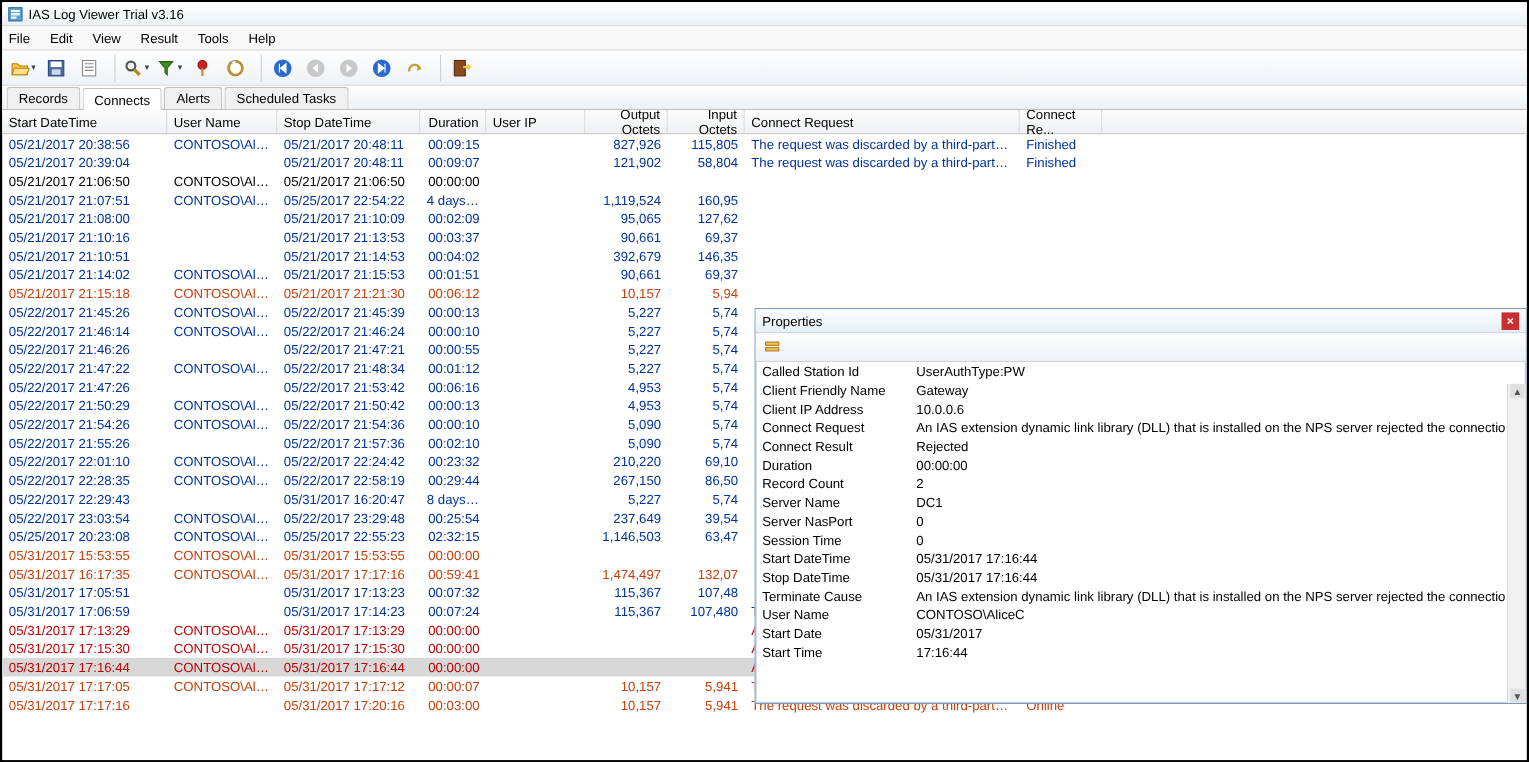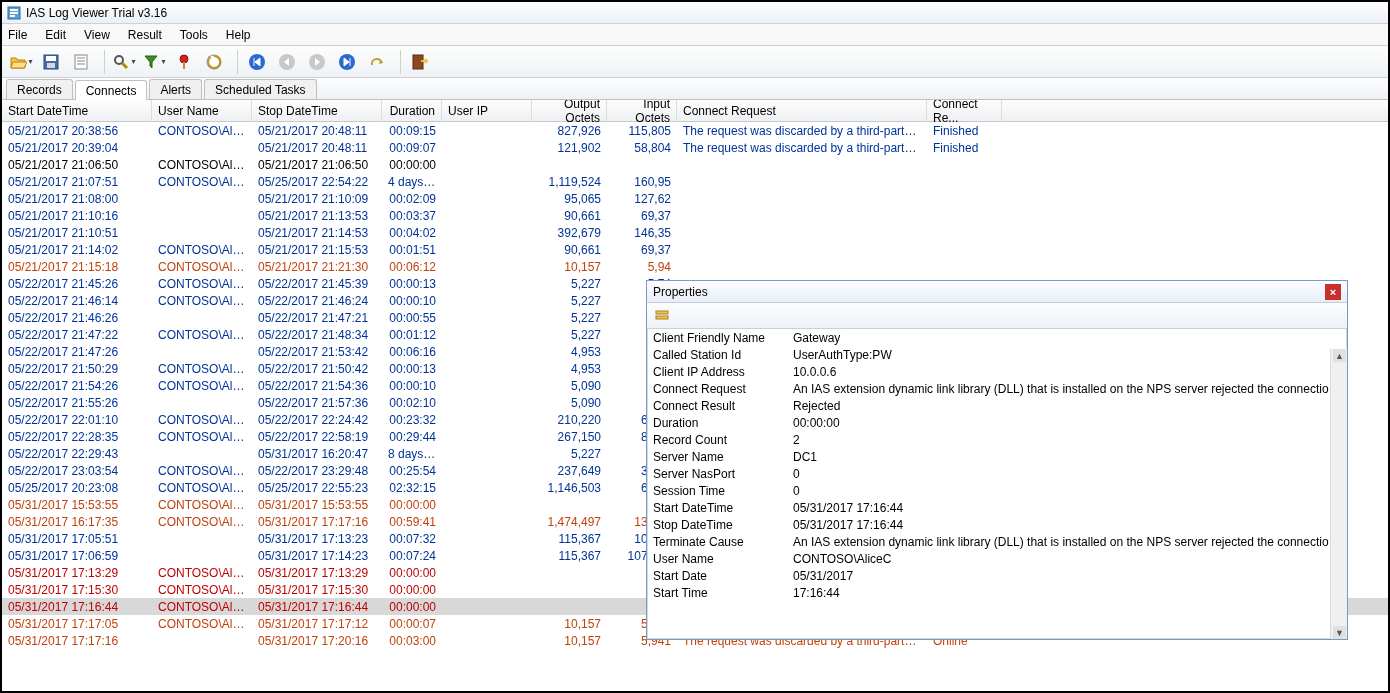--- a/index.html
+++ b/index.html
@@ -94,21 +94,21 @@
   .w-stop {width:130px;}
   .w-dur  {width:60px; text-align:right;}
   .w-uip  {width:90px;}
   .w-oo   {width:75px; text-align:right;}
   .w-io   {width:70px; text-align:right;}
   .w-req  {width:250px;}
   .w-res  {width:75px;}
 
   .panel {
     position:absolute;
-    left:644px; top:180px;
+    left:684px; top:180px;
     width:702px; height:360px;
     border:1px solid #7a99c2;
     background:#fff;
     display:flex; flex-direction:column;
     box-shadow:0 0 0 1px #d0d9e6 inset;
   }
   .panel-title {
     height:22px; display:flex; align-items:center;
     padding:0 6px;
     background:linear-gradient(#fcfdfe,#e7eef7);
@@ -639,26 +639,26 @@
         <div class="tbtn" style="width:22px;height:22px;">
           <svg width="16" height="16">
               <rect x="2" y="3" width="12" height="3" fill="#f0c050" stroke="#b08020"></rect>
               <rect x="2" y="8" width="12" height="3" fill="#f0c050" stroke="#b08020"></rect>
             </svg>
         </div>
       </div>
       <div class="panel-grid">
         <div id="pbody">
             <div class="prow">
+              <div class="pc pn">Called Station Id</div>
+              <div class="pc pv">UserAuthType:PW</div>
+            </div>
+            <div class="prow">
               <div class="pc pn">Client Friendly Name</div>
               <div class="pc pv">Gateway</div>
-            </div>
-            <div class="prow">
-              <div class="pc pn">Called Station Id</div>
-              <div class="pc pv">UserAuthType:PW</div>
             </div>
             <div class="prow">
               <div class="pc pn">Client IP Address</div>
               <div class="pc pv">10.0.0.6</div>
             </div>
             <div class="prow">
               <div class="pc pn">Connect Request</div>
               <div class="pc pv">An IAS extension dynamic link library (DLL) that is installed on the NPS server rejected the connection request.</div>
             </div>
             <div class="prow">

